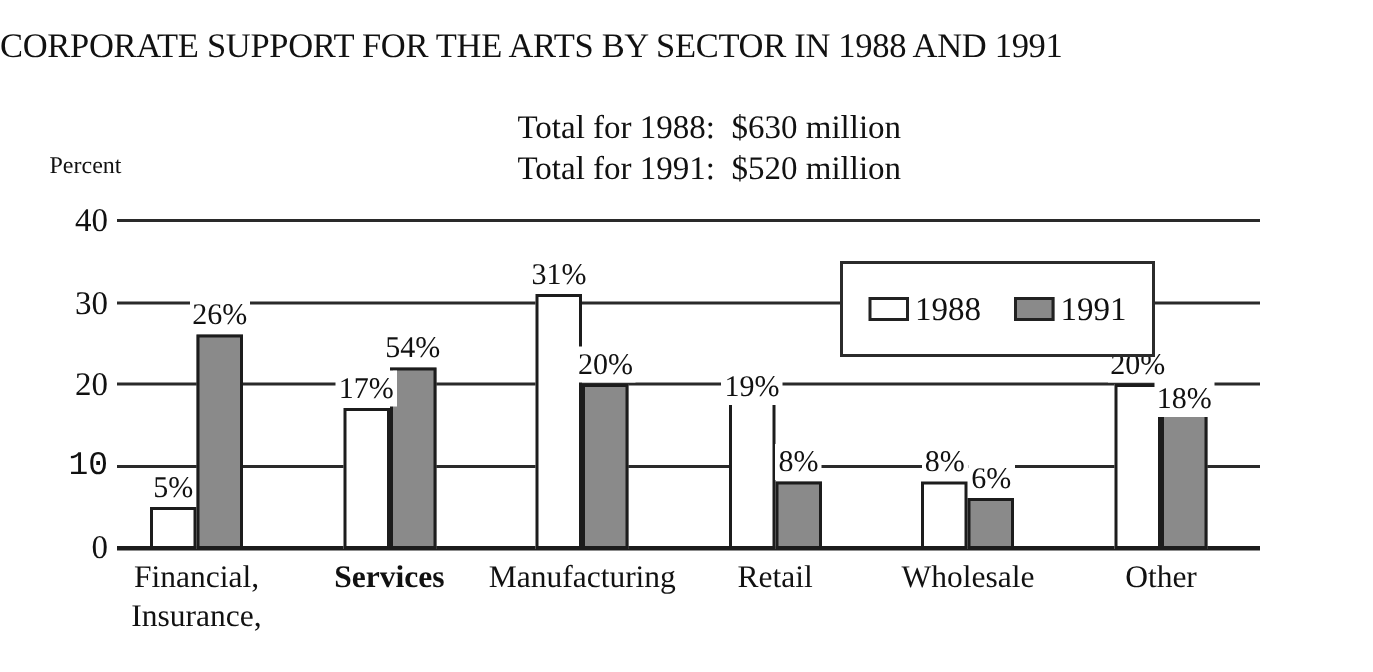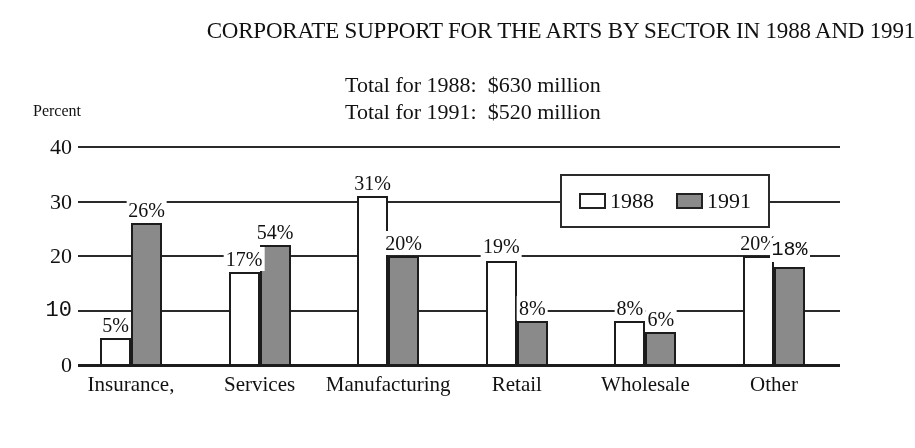--- a/index.html
+++ b/index.html
@@ -1,42 +1,42 @@
 <!DOCTYPE html>
 <html><head>
 <meta charset="utf-8">
 <style>
   html,body{margin:0;padding:0;background:#ffffff;}
   .stage{
     position:relative;width:915px;height:448px;background:#ffffff;overflow:hidden;
     font-family:"Liberation Serif","DejaVu Serif",serif;color:#111;
   }
   .title{
-    position:absolute;top:18px;left:0;width:915px;text-align:right;
+    position:absolute;top:18px;left:0;width:915px;text-align:left;
     font-size:23px;letter-spacing:-0.2px;white-space:nowrap;
   }
   .subtitle{position:absolute;top:71px;left:305px;font-size:22px;line-height:27px;}
   .subtitle div{white-space:pre;margin-left:40px;}
   .ylabel{position:absolute;top:102px;left:33px;font-size:16px;}
   .tick{
     position:absolute;width:52px;text-align:right;font-size:22px;line-height:26px;z-index:4;
   }
   .gridline{position:absolute;height:2px;background:#2a2a2a;z-index:1;}
   .baseline{position:absolute;height:3px;background:#1c1c1c;z-index:2;}
   .bar{position:absolute;box-sizing:border-box;border:2px solid #1c1c1c;z-index:3;}
   .bar-label{
     position:absolute;transform:translateX(-50%);font-size:20px;line-height:24px;
     background:#ffffff;padding:0 2px;white-space:nowrap;z-index:4;
   }
   .cat{
     position:absolute;transform:translateX(-50%);text-align:center;
     font-size:21px;line-height:26px;white-space:nowrap;z-index:4;
   }
   .legend{
-    position:absolute;left:560px;top:174px;width:210px;height:54px;
+    position:absolute;left:560px;top:174px;width:210px;height:64px;
     box-sizing:border-box;border:2px solid #2b2b2b;background:#ffffff;z-index:5;
     display:flex;align-items:center;justify-content:center;gap:8px;font-size:22px;
   }
   .swatch{
     display:inline-block;width:27px;height:16px;box-sizing:border-box;
     border:2px solid #222;margin-right:4px;flex:0 0 auto;
   }
   .legend .entry{display:flex;align-items:center;}
   .legend .entry + .entry{margin-left:14px;}
 </style>
@@ -63,54 +63,55 @@
       <div class="gridline" style="left: 78px; width: 762px; top: 200.5px; background: rgb(42, 42, 42);"></div>
       <div class="tick" style="left: 20px; top: 188.5px;">30</div>
       <div class="gridline" style="left: 78px; width: 762px; top: 146px; background: rgb(42, 42, 42);"></div>
       <div class="tick" style="left: 20px; top: 134px;">40</div>
       <div class="baseline" style="left: 78px; width: 762px; top: 364px; background: rgb(28, 28, 28);"></div>
       <div class="bar" style="left: 100px; width: 31px; top: 337.75px; height: 28.25px; background: rgb(255, 255, 255); border-color: rgb(28, 28, 28);"></div>
       <div class="bar-label" style="left: 115.5px; top: 312.75px;">5%</div>
       <div class="bar" style="left: 131px; width: 31px; top: 223.3px; height: 142.7px; background: rgb(138, 138, 138); border-color: rgb(28, 28, 28);"></div>
       <div class="bar-label" style="left: 146.5px; top: 198.3px;">26%</div>
       <div class="cat" style="left: 131px; top: 371px;">
+        <div>Financial,</div>
         <div>Insurance,</div>
       </div>
       <div class="bar" style="left: 228.6px; width: 31px; top: 272.35px; height: 93.65px; background: rgb(255, 255, 255); border-color: rgb(28, 28, 28);"></div>
       <div class="bar-label" style="left: 244.1px; top: 247.35px;">17%</div>
       <div class="bar" style="left: 259.6px; width: 31px; top: 245.1px; height: 120.9px; background: rgb(138, 138, 138); border-color: rgb(28, 28, 28);"></div>
       <div class="bar-label" style="left: 275.1px; top: 220.1px;">54%</div>
-      <div class="cat" style="left: 259.6px; top: 371px;">
+      <div class="cat" style="left: 259.6px; top: 371px; font-weight: bold;">
         <div>Services</div>
       </div>
       <div class="bar" style="left: 357.2px; width: 31px; top: 196.05px; height: 169.95px; background: rgb(255, 255, 255); border-color: rgb(28, 28, 28);"></div>
       <div class="bar-label" style="left: 372.7px; top: 171.05px;">31%</div>
       <div class="bar" style="left: 388.2px; width: 31px; top: 256px; height: 110px; background: rgb(138, 138, 138); border-color: rgb(28, 28, 28);"></div>
       <div class="bar-label" style="left: 403.7px; top: 231px;">20%</div>
       <div class="cat" style="left: 388.2px; top: 371px;">
         <div>Manufacturing</div>
       </div>
       <div class="bar" style="left: 485.8px; width: 31px; top: 261.45px; height: 104.55px; background: rgb(255, 255, 255); border-color: rgb(28, 28, 28);"></div>
-      <div class="bar-label" style="left: 501.3px; top: 234px;">19%</div>
+      <div class="bar-label" style="left: 501.3px; top: 246px;">19%</div>
       <div class="bar" style="left: 516.8px; width: 31px; top: 321.4px; height: 44.6px; background: rgb(138, 138, 138); border-color: rgb(28, 28, 28);"></div>
       <div class="bar-label" style="left: 532.3px; top: 296.4px;">8%</div>
       <div class="cat" style="left: 516.8px; top: 371px;">
         <div>Retail</div>
       </div>
       <div class="bar" style="left: 614.4px; width: 31px; top: 321.4px; height: 44.6px; background: rgb(255, 255, 255); border-color: rgb(28, 28, 28);"></div>
       <div class="bar-label" style="left: 629.9px; top: 296.4px;">8%</div>
       <div class="bar" style="left: 645.4px; width: 31px; top: 332.3px; height: 33.7px; background: rgb(138, 138, 138); border-color: rgb(28, 28, 28);"></div>
       <div class="bar-label" style="left: 660.9px; top: 307.3px;">6%</div>
       <div class="cat" style="left: 645.4px; top: 371px;">
         <div>Wholesale</div>
       </div>
       <div class="bar" style="left: 743px; width: 31px; top: 256px; height: 110px; background: rgb(255, 255, 255); border-color: rgb(28, 28, 28);"></div>
       <div class="bar-label" style="left: 758.5px; top: 231px;">20%</div>
       <div class="bar" style="left: 774px; width: 31px; top: 266.9px; height: 99.1px; background: rgb(138, 138, 138); border-color: rgb(28, 28, 28);"></div>
-      <div class="bar-label" style="left: 789.5px; top: 238px; font-family: Liberation Mono, monospace;">18%</div>
+      <div class="bar-label" style="left: 789.5px; top: 254px;">18%</div>
       <div class="cat" style="left: 774px; top: 371px;">
         <div>Other</div>
       </div>
     </div>
 
   <div class="legend">
     <span class="entry">
       <span class="swatch" style="background: rgb(255, 255, 255);"></span>
       <span>1988</span>
     </span>

